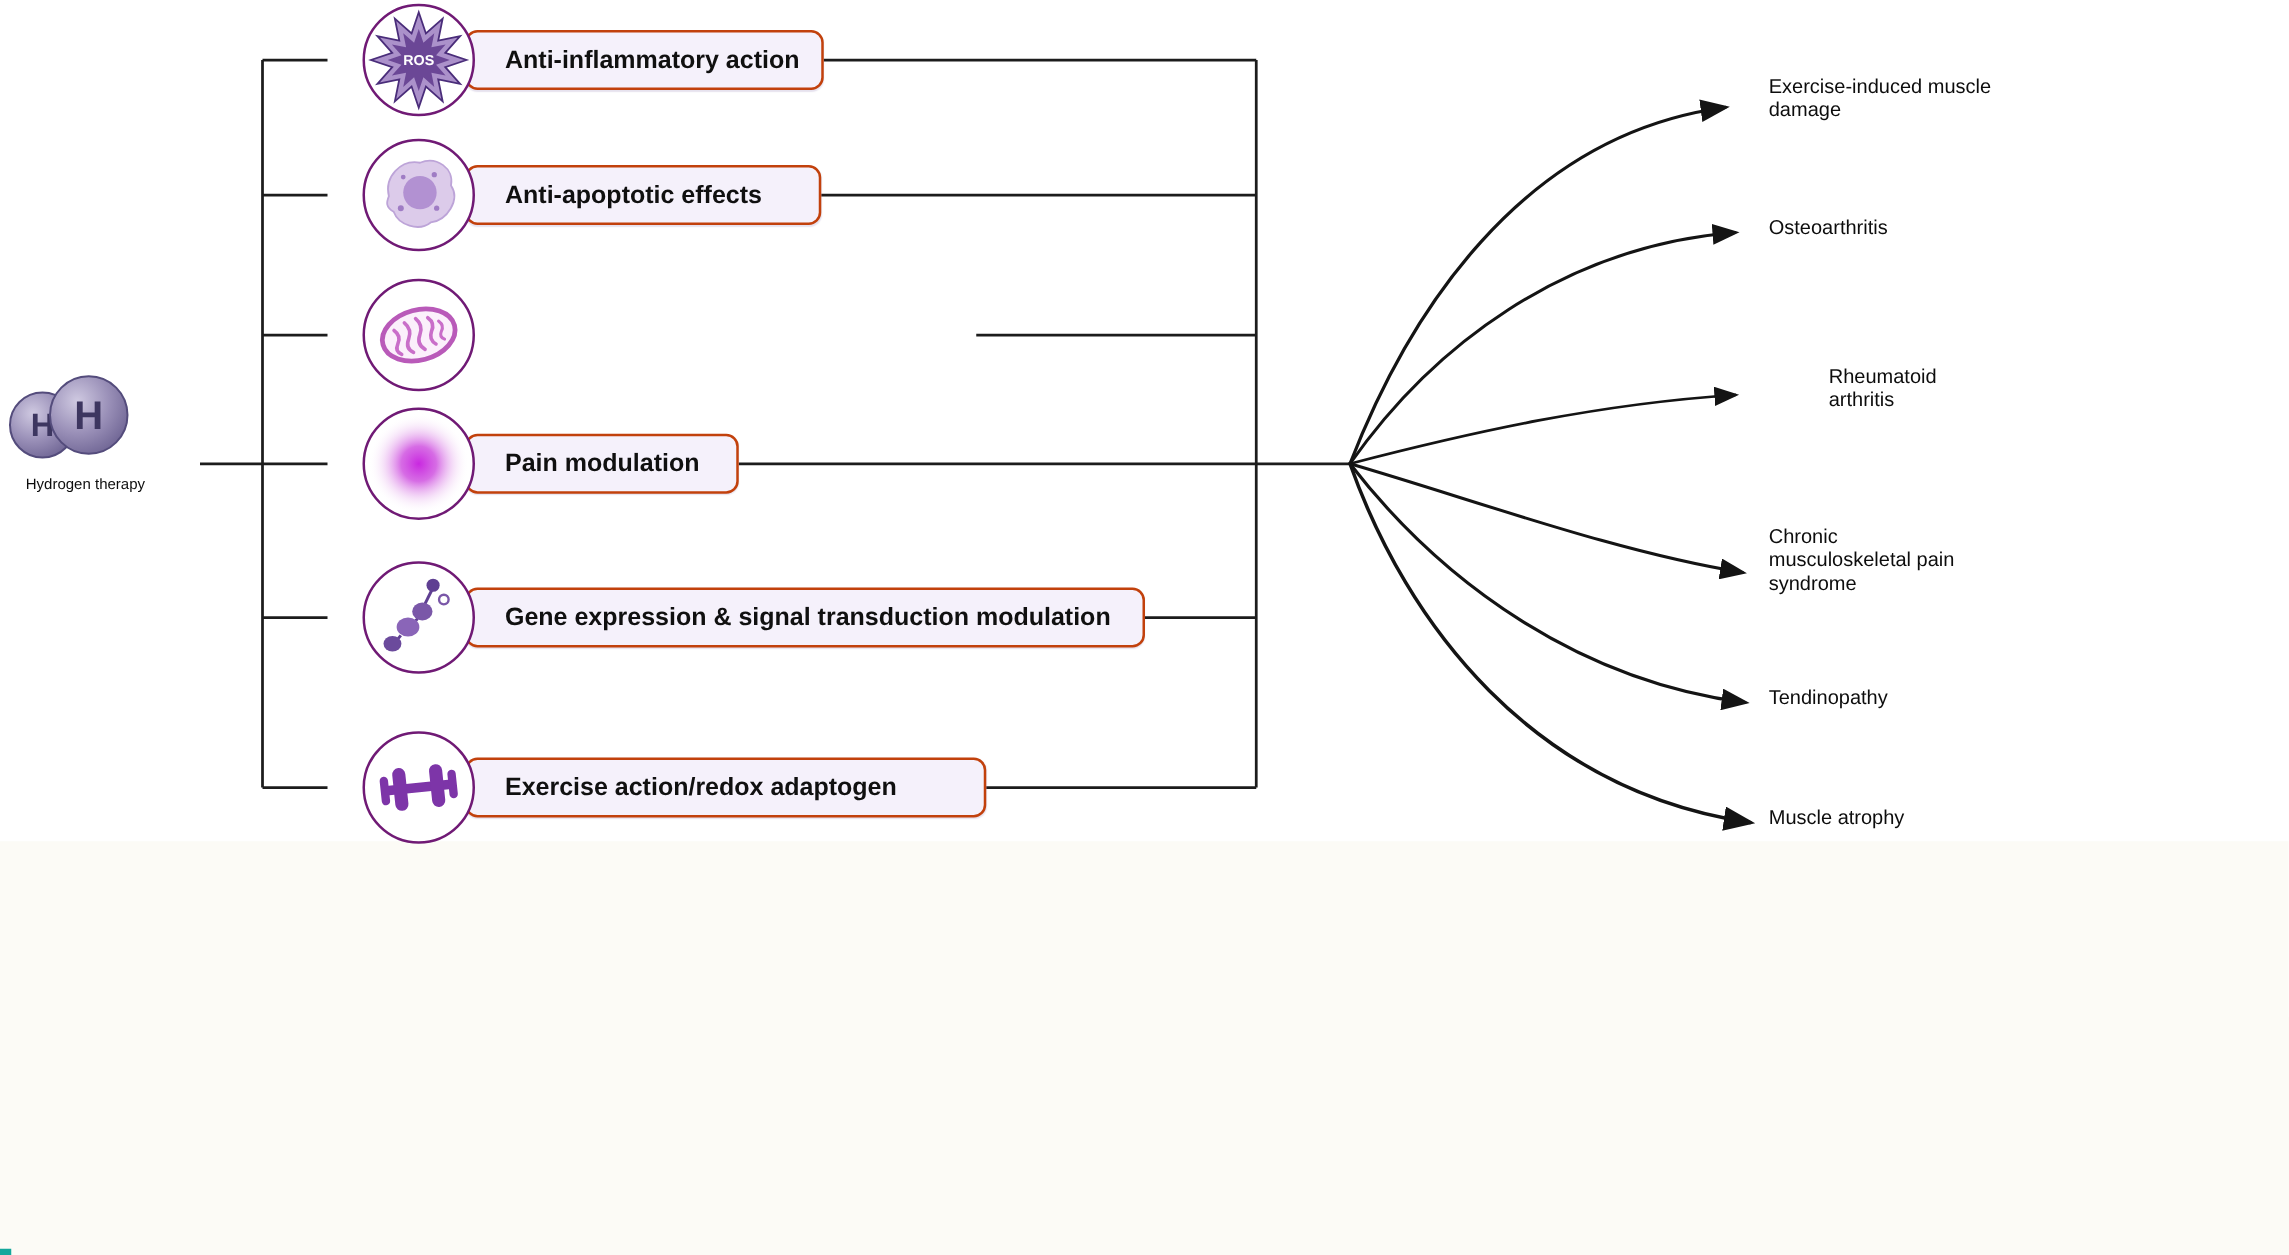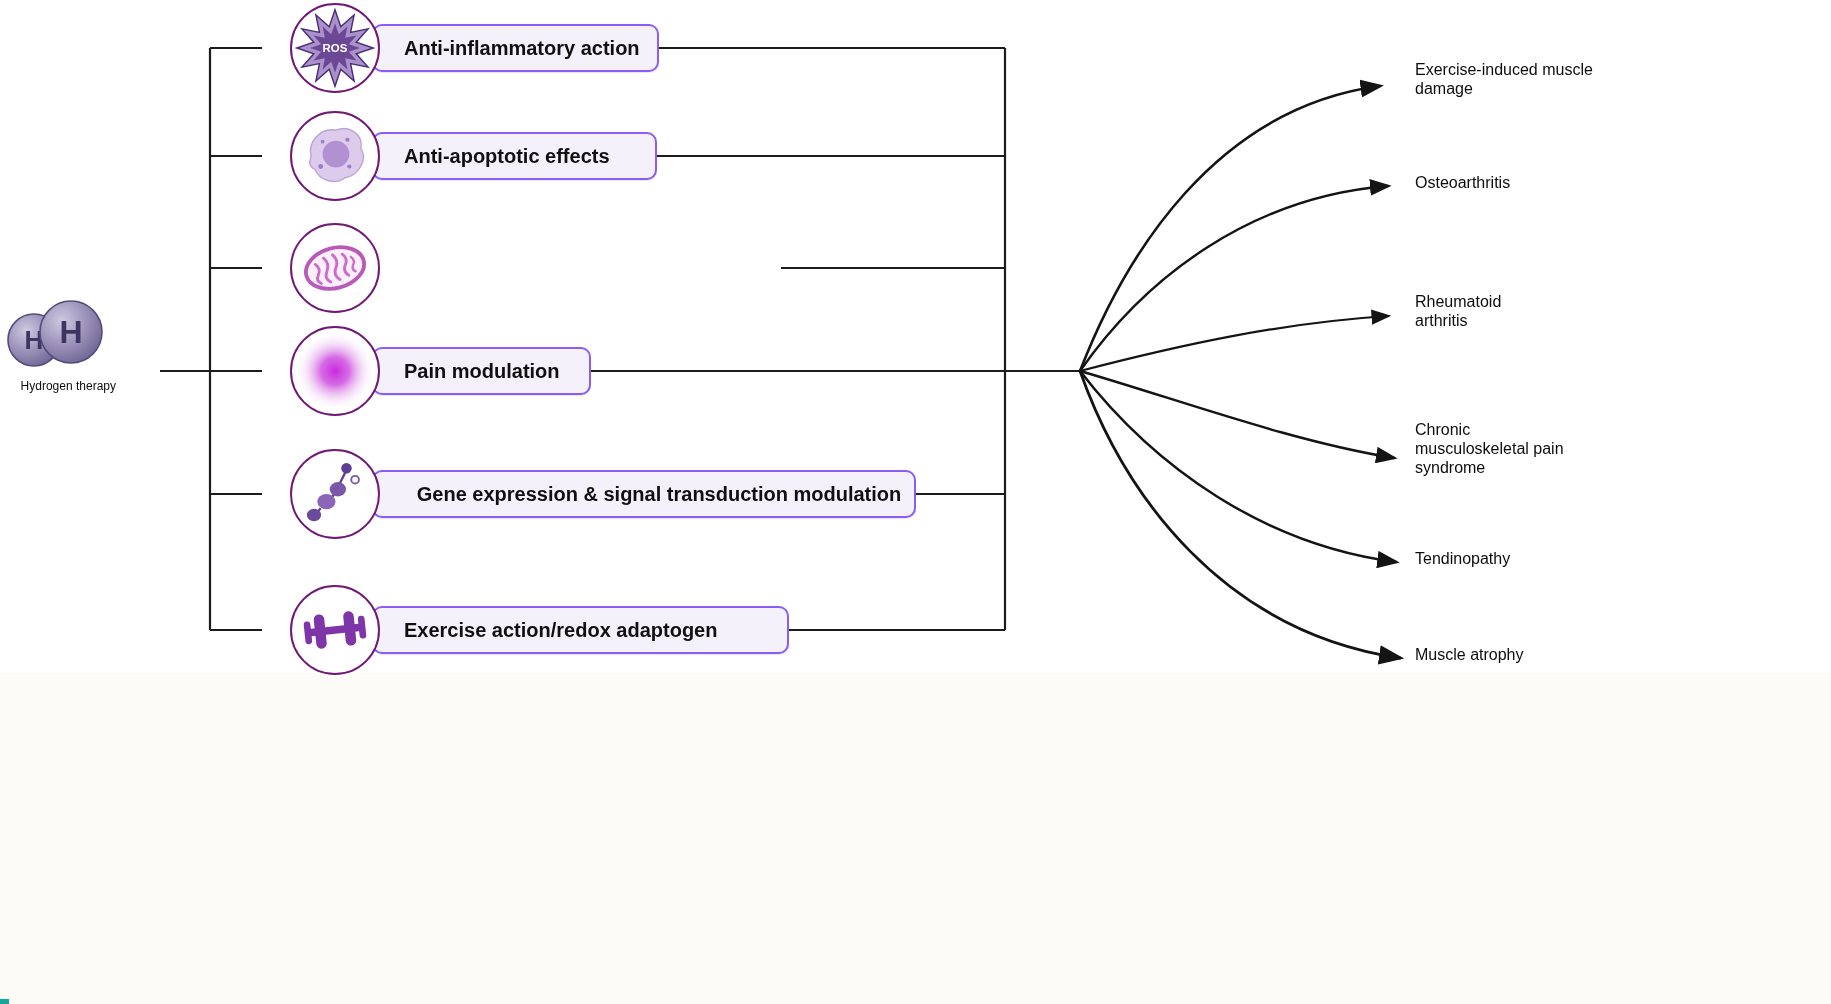--- a/index.html
+++ b/index.html
@@ -47,21 +47,21 @@
     font-weight: 400;
     color: #0d0d0d;
     line-height: 1.15;
     text-align: right;
   }
   
   .mech-box {
     position: absolute;
     height: 48px;
     background: #f5f1fb;
-    border: 2px solid #8b5cf6;
+    border: 2px solid #c2410c;
     border-radius: 10px;
     display: flex;
     align-items: center;
     padding-left: 30px;
     z-index: 2;
     box-shadow: 0 1px 1px rgba(90,61,143,0.15);
   }
   .mech-box .mech-label {
     font-size: 20px;
     font-weight: 700;
@@ -206,21 +206,21 @@
           <stop offset="0%" stop-color="#c928e0"></stop>
           <stop offset="35%" stop-color="#cf52e0" stop-opacity="0.85"></stop>
           <stop offset="70%" stop-color="#e9b6ef" stop-opacity="0.4"></stop>
           <stop offset="100%" stop-color="#ffffff" stop-opacity="0"></stop>
         </radialGradient>
       </defs>
       <circle cx="45" cy="45" r="42" fill="url(#pg)"></circle>
     </svg>
   </div>
 
-  <div class="mech-box" style="left:372px; top:470px; width:544px;justify-content:center;">
+  <div class="mech-box" style="left:372px; top:470px; width:544px;">
     <span class="mech-label">Gene expression &amp; signal transduction modulation</span>
   </div>
   <div class="mech-circle" style="left:290px; top:449px;">
     <svg width="90" height="90" viewBox="0 0 90 90">
       <line x1="56" y1="22" x2="50" y2="34" stroke="#5f3f92" stroke-width="2.5"></line>
       <line x1="44" y1="46" x2="36" y2="54" stroke="#5f3f92" stroke-width="2.5"></line>
       <line x1="30" y1="60" x2="25" y2="66" stroke="#5f3f92" stroke-width="2.5"></line>
       <circle cx="57" cy="18" r="5.5" fill="#5f3f92"></circle>
       <circle cx="66" cy="30" r="4" fill="none" stroke="#7a57a8" stroke-width="2"></circle>
       <ellipse cx="48" cy="40" rx="8.5" ry="7.5" fill="#7a57a8"></ellipse>
@@ -239,18 +239,18 @@
         <rect x="24" y="27" width="11" height="36" rx="5.5"></rect>
         <rect x="55" y="27" width="11" height="36" rx="5.5"></rect>
         <rect x="13" y="33" width="7" height="24" rx="3.5"></rect>
         <rect x="70" y="33" width="7" height="24" rx="3.5"></rect>
       </g>
     </svg>
   </div>
 
   <div class="condition" style="top:60px;  width:180px;">Exercise-induced muscle damage</div>
   <div class="condition" style="top:173px; width:220px; white-space:nowrap;">Osteoarthritis</div>
-  <div class="condition" style="top:292px; width:135px;">Rheumatoid arthritis</div>
+  <div class="condition" style="top:292px; width:135px;margin-left:48px;">Rheumatoid arthritis</div>
   <div class="condition" style="top:420px; width:165px;">Chronic musculoskeletal pain syndrome</div>
   <div class="condition" style="top:549px; width:220px; white-space:nowrap;">Tendinopathy</div>
   <div class="condition" style="top:645px; width:220px; white-space:nowrap;">Muscle atrophy</div>
 
 </div>
 
 </body></html>

